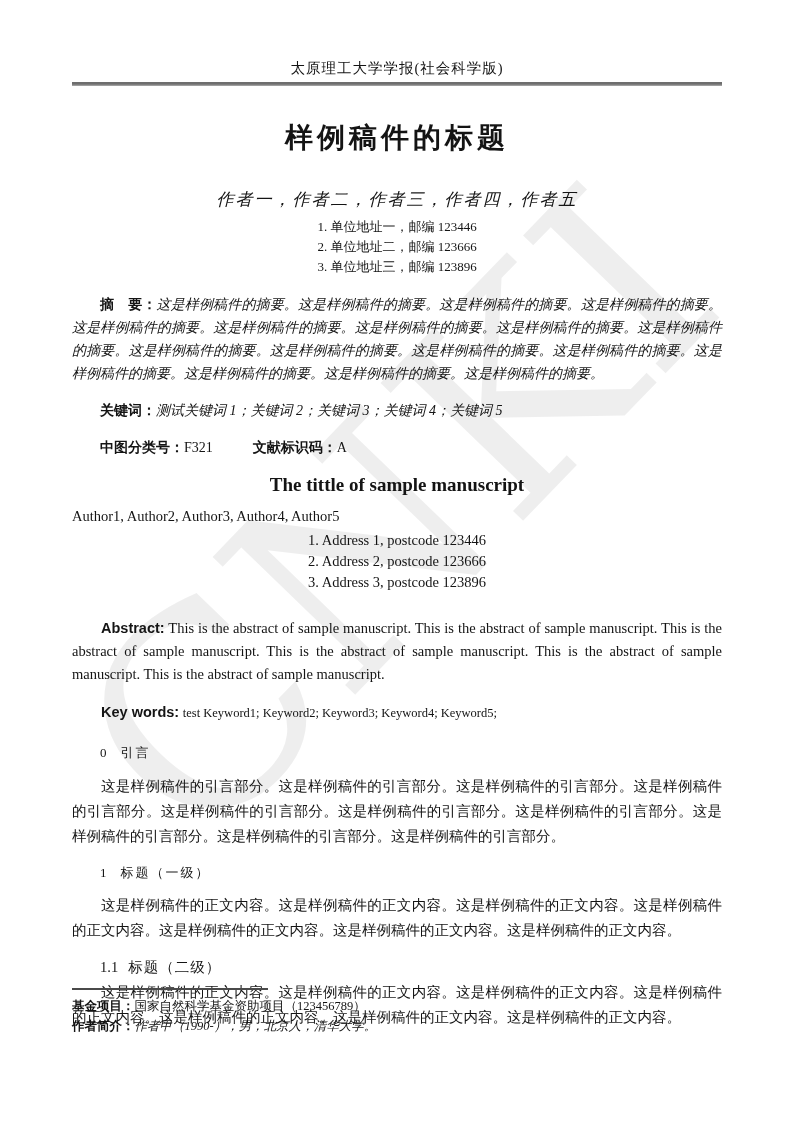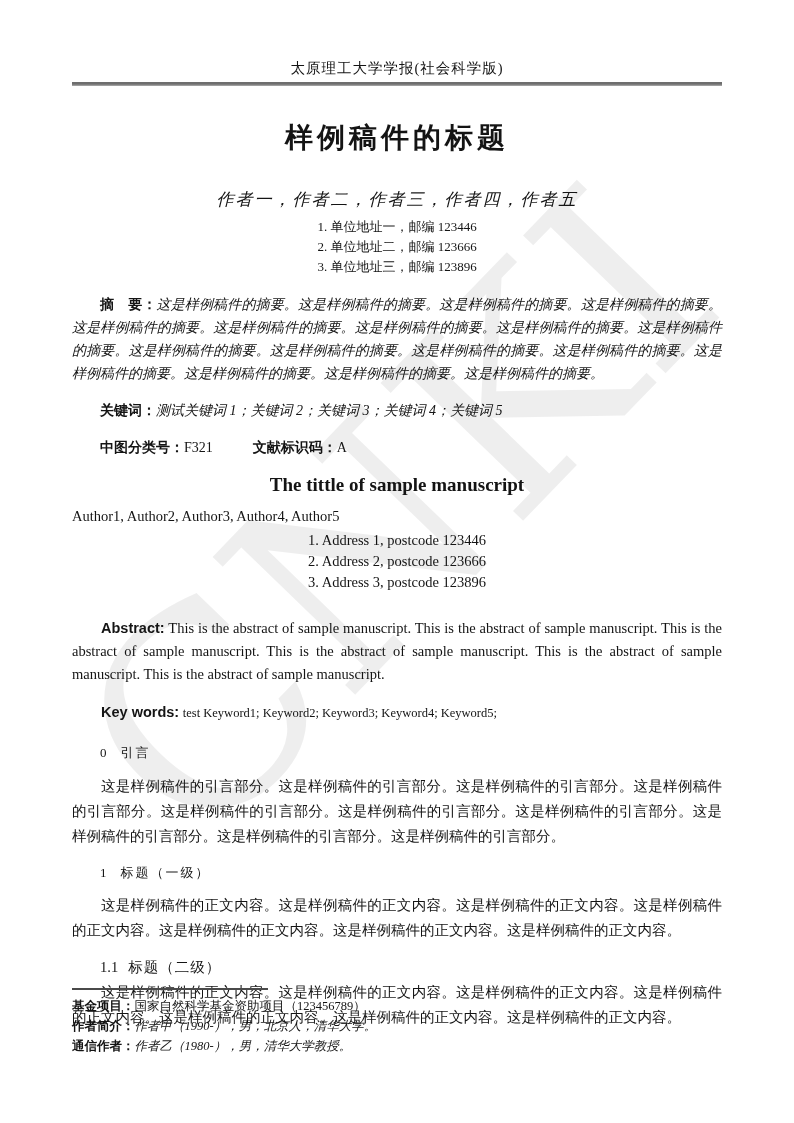--- a/index.html
+++ b/index.html
@@ -114,17 +114,16 @@
     <div class="sec-h2"><span class="sec-num-2">1.1</span><span>标题（二级）</span></div>
     <p class="body-para p2">这是样例稿件的正文内容。这是样例稿件的正文内容。这是样例稿件的正文内容。这是样例稿件的正文内容。这是样例稿件的正文内容。这是样例稿件的正文内容。这是样例稿件的正文内容。</p>
 
   </div>
 
   <div class="footnote">
     <div class="fn-rule"></div>
     <div class="fn-lines">
       <div class="fn-line"><span class="fn-label">基金项目：</span><span>国家自然科学基金资助项目（123456789）</span></div>
       <div class="fn-line"><span class="fn-label">作者简介：</span><span class="kai">作者甲（1990-），男，北京人，清华大学。</span></div>
-      <div class="fn-line"><span class="fn-label">通信作者：</span><span class="kai">作者乙（1980-），男，清华大学教授。</span></div>
     </div>
   </div>
 
 </div>
 
 </body></html>

